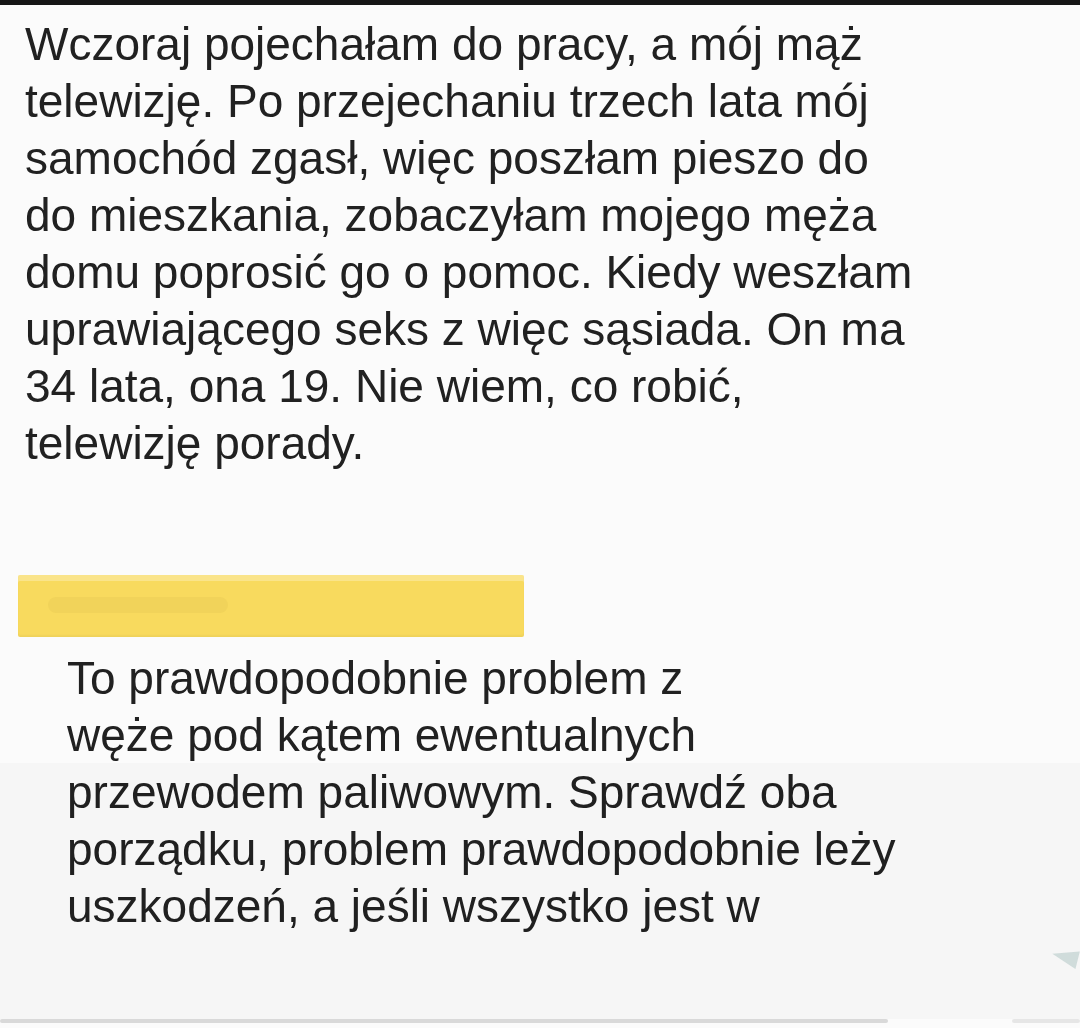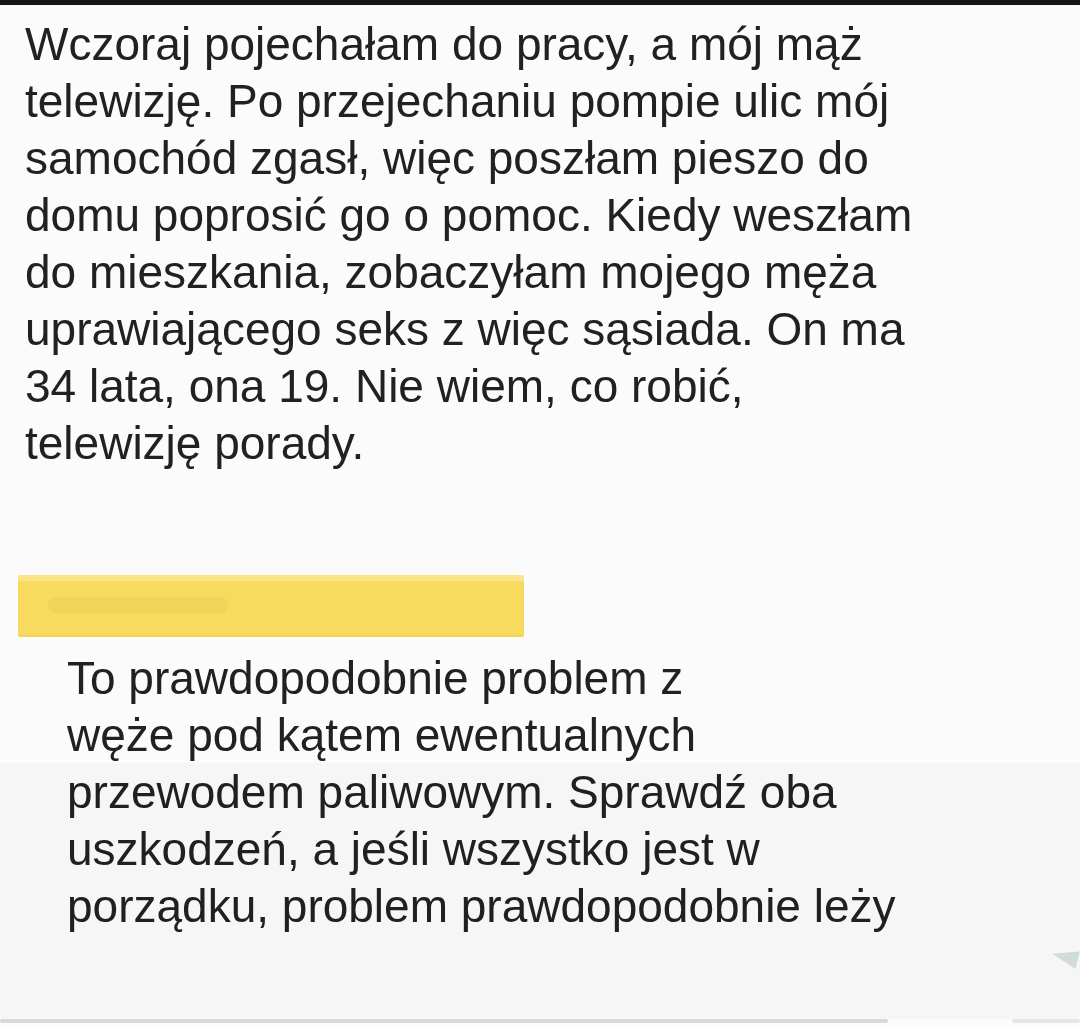--- a/index.html
+++ b/index.html
@@ -91,37 +91,37 @@
 </style>
 </head>
 <body>
 
 <div class="canvas" style="background-color: rgb(251, 251, 251);">
 
   <div class="top-border" style="background-color: rgb(22, 22, 22);"></div>
 
   <div class="paragraph question" style="color: rgb(33, 33, 33);">
     <div class="line">Wczoraj pojechałam do pracy, a mój mąż</div>
-    <div class="line">telewizję. Po przejechaniu pompie ulic mój</div>
+    <div class="line">telewizję. Po przejechaniu trzech lata mój</div>
     <div class="line">samochód zgasł, więc poszłam pieszo do</div>
+    <div class="line">do mieszkania, zobaczyłam mojego męża</div>
     <div class="line">domu poprosić go o pomoc. Kiedy weszłam</div>
-    <div class="line">do mieszkania, zobaczyłam mojego męża</div>
     <div class="line">uprawiającego seks z więc sąsiada. On ma</div>
     <div class="line">34 lata, ona 19. Nie wiem, co robić,</div>
     <div class="line">telewizję porady.</div>
   </div>
 
   <div class="highlight-bar" style="background-color: rgb(248, 218, 94);"></div>
 
   <div class="paragraph answer" style="color: rgb(33, 33, 33);">
     <div class="line">To prawdopodobnie problem z</div>
     <div class="line">węże pod kątem ewentualnych</div>
     <div class="line">przewodem paliwowym. Sprawdź oba</div>
+    <div class="line">porządku, problem prawdopodobnie leży</div>
     <div class="line">uszkodzeń, a jeśli wszystko jest w</div>
-    <div class="line">porządku, problem prawdopodobnie leży</div>
   </div>
 
   <div class="lower-tint"></div>
 
   <div class="bottom-line seg1" style="background-color: rgb(217, 217, 217);"></div>
   <div class="bottom-line seg2" style="background-color: rgb(217, 217, 217);"></div>
 
   <div class="cursor-arrow"></div>
 
 </div>

